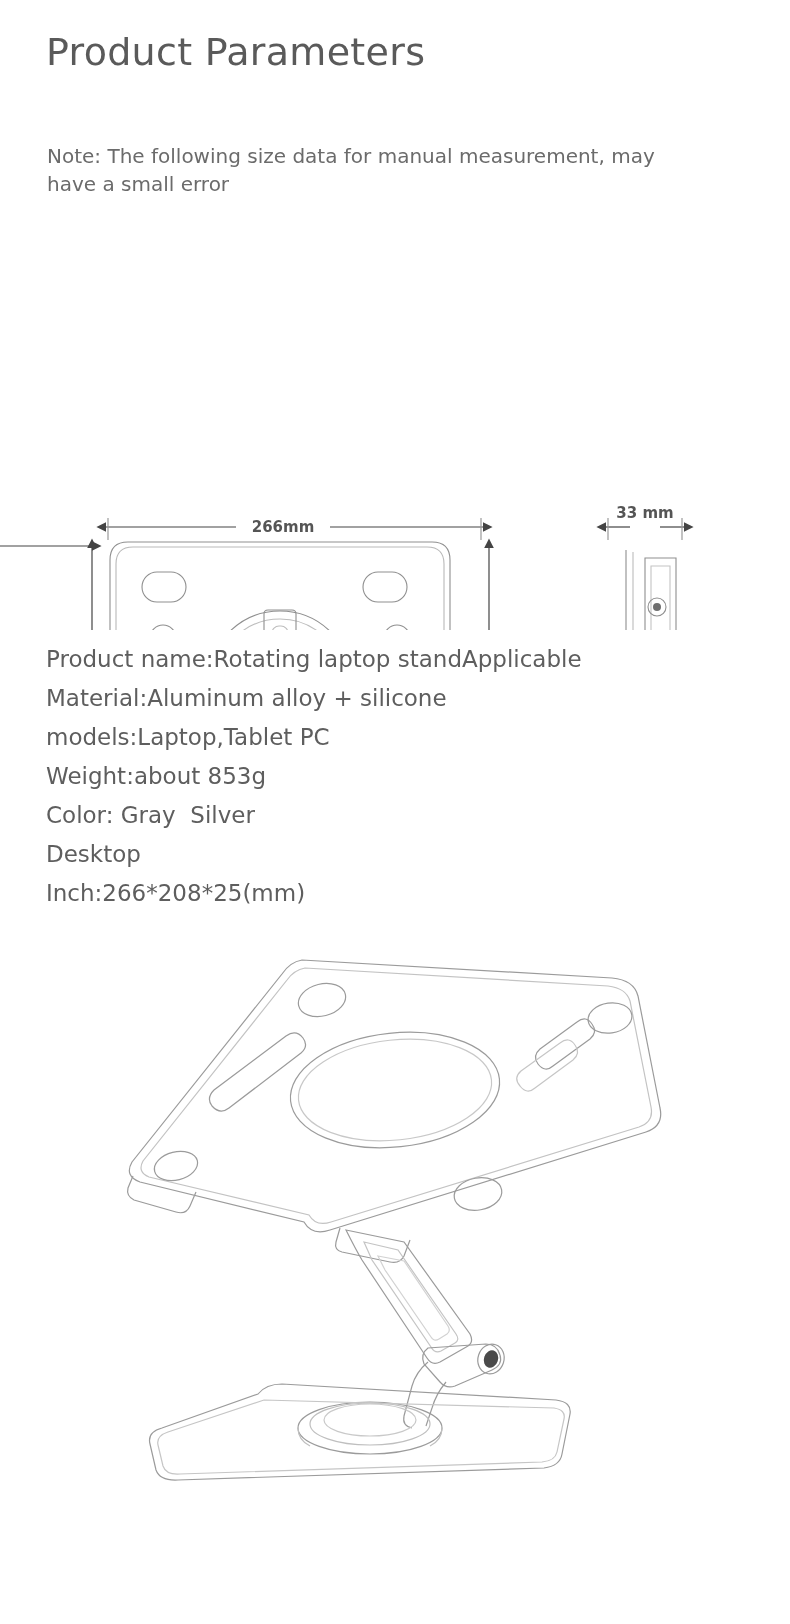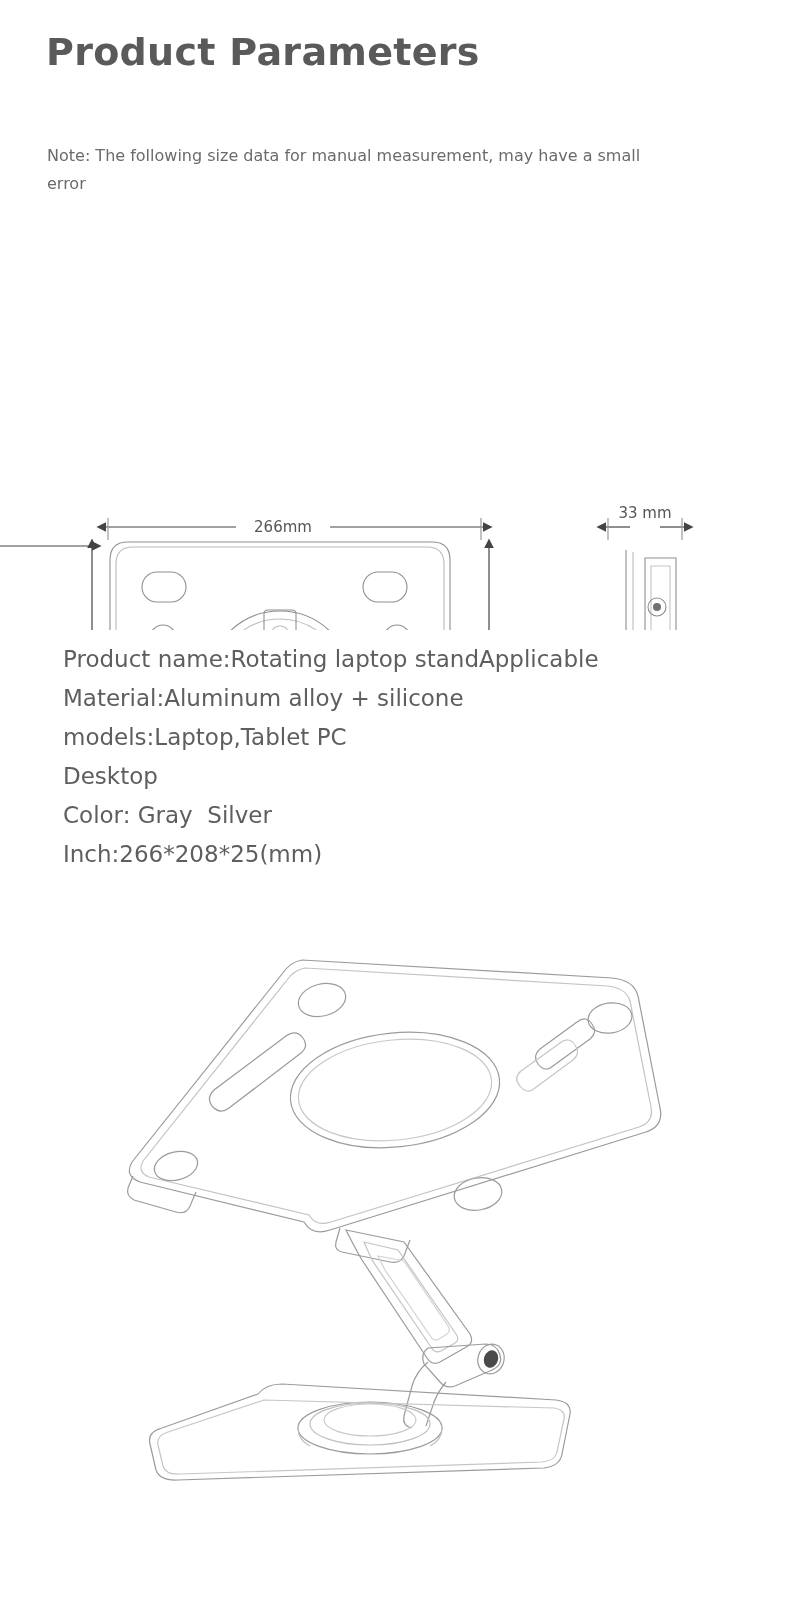--- a/index.html
+++ b/index.html
@@ -19,51 +19,51 @@
     position: relative;
     width: 790px;
     height: 1624px;
     background: #fff;
   }
   .title {
     position: absolute;
     left: 46px;
     top: 30px;
     font-size: 38px;
-    font-weight: 700;
+    font-weight: 400;
     color: #5a5a5a;
     letter-spacing: 0.3px;
     line-height: 1.2;
     text-align: center;
   }
   .note {
     position: absolute;
     left: 47px;
     top: 142px;
     width: 620px;
-    font-size: 16px;
+    font-size: 20px;
     line-height: 28px;
     color: #6b6b6b;
   }
   .diagram {
     position: absolute;
     left: 0;
     top: 240px;
     width: 660px;
     height: 390px;
+    font-weight: bold;
   }
   .specs {
     position: absolute;
     left: 46px;
     top: 640px;
     width: 700px;
     font-size: 23px;
     line-height: 39px;
     color: #5e5e5e;
-    margin-left: 17px;
   }
   .specs div {
     white-space: pre-wrap;
   }
   .hero {
     position: absolute;
     left: 0;
     top: 930px;
     width: 790px;
     height: 560px;
@@ -164,22 +164,23 @@
       <text class="dimtext" x="92" y="447" text-anchor="middle" transform="rotate(-90 92 447)">208 mm</text>
       <text class="dimtext" x="489" y="447" text-anchor="middle" transform="rotate(-90 489 447)">220 mm</text>
       <text class="dimtext" x="645" y="278" text-anchor="middle">33 mm</text>
     </svg>
   </div>
 
   <div class="specs">
     <div>Product name:Rotating laptop standApplicable</div>
     <div>Material:Aluminum alloy + silicone</div>
     <div>models:Laptop,Tablet PC</div>
+    <div>Weight:about 853g</div>
+    <div>Color: Gray  Silver</div>
     <div>Desktop</div>
-    <div>Color: Gray  Silver</div>
     <div>Inch:266*208*25(mm)</div>
   </div>
 
   <div class="hero">
     <svg width="790" height="560" viewBox="0 0 790 560" xmlns="http://www.w3.org/2000/svg">
       <g stroke="#9b9b9b" fill="none" stroke-width="1.2">
 
         <path d="M302,30 L612,48 Q634,50 638,66 L660,178 Q664,196 646,202 L330,300 Q312,306 304,292 L140,252 Q124,246 132,232 L282,44 Q290,32 302,30 Z"></path>
         <path d="M305,38 L608,56 Q626,58 630,71 L651,177 Q654,192 639,197 L331,292 Q316,297 309,285 L149,247 Q137,242 143,231 L287,50 Q294,40 305,38 Z" stroke="#c3c3c3"></path>
 

